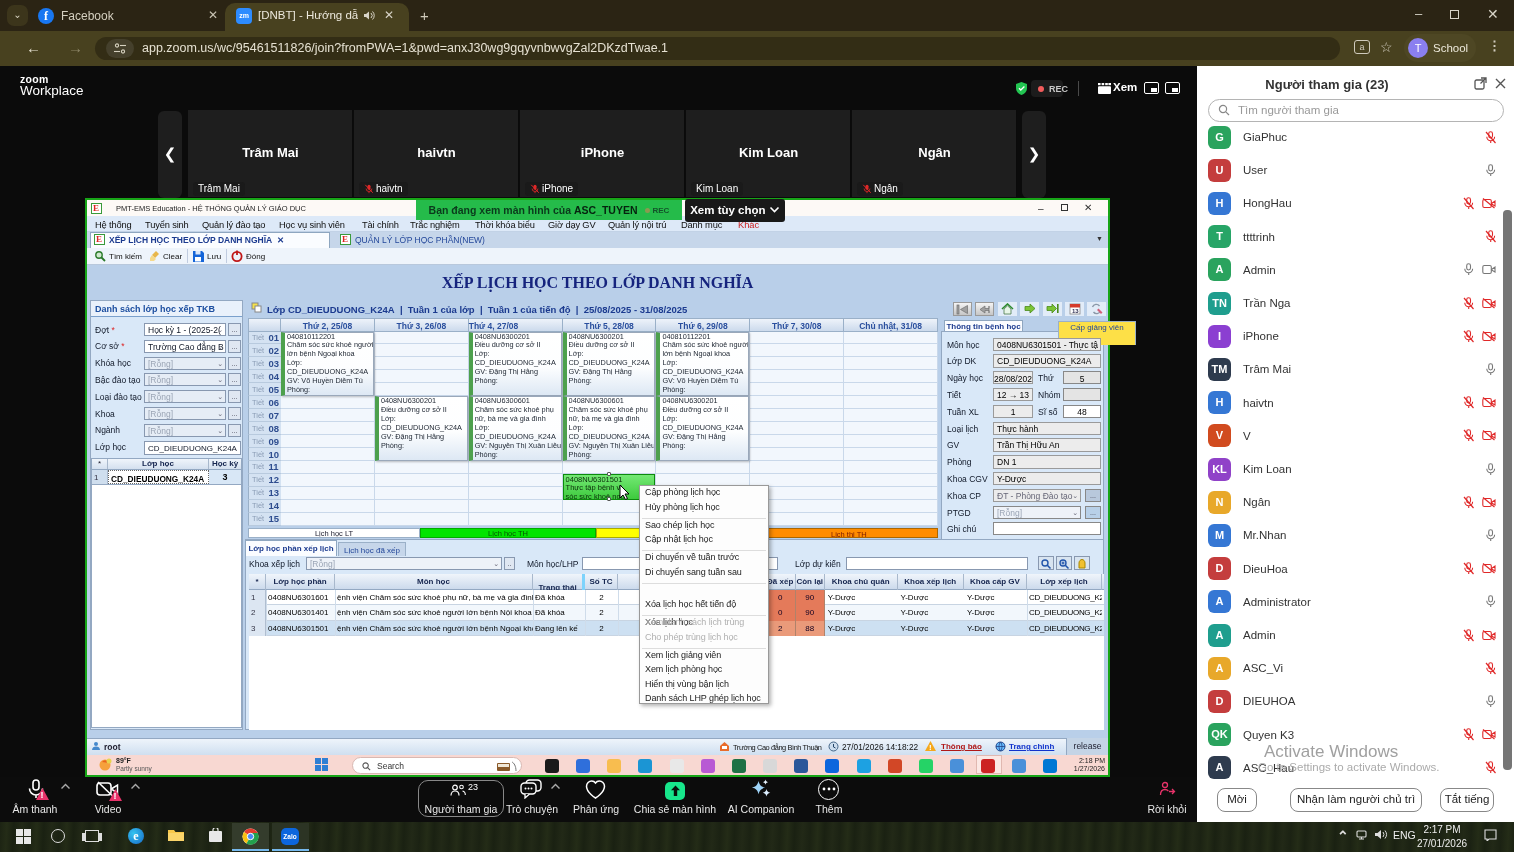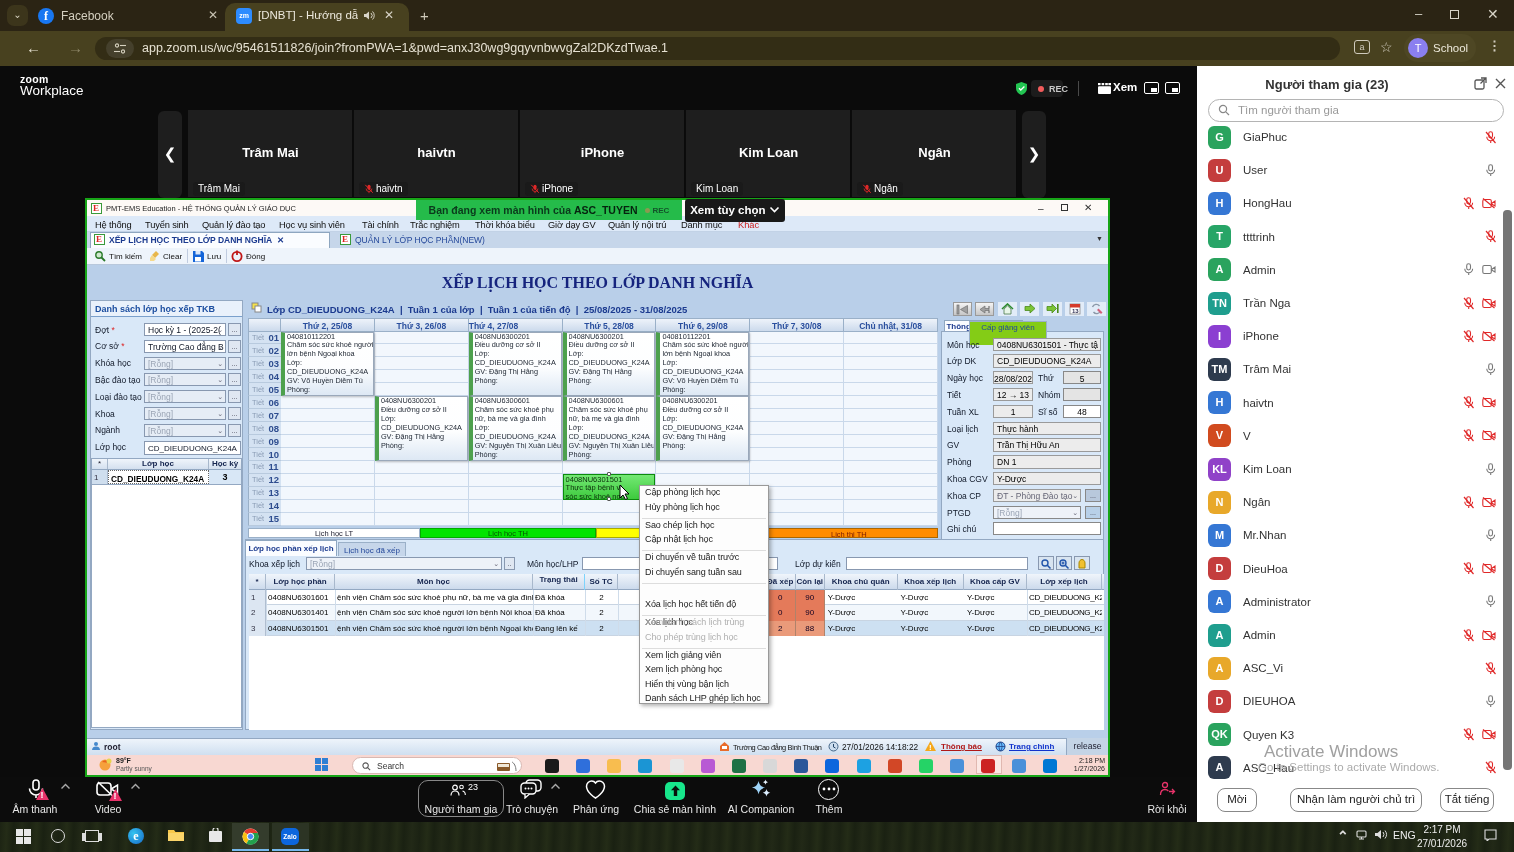--- a/index.html
+++ b/index.html
@@ -113,21 +113,21 @@
     </svg>
     <span style="color:#fff;font-size:10px;">Ngân</span>
   </div>
 <div class="a" style="left:158px;top:111px;width:24px;height:87px;background:#1e1e1e;border-radius:6px;color:#fff;font-size:15px;text-align:center;line-height:85px;">❮</div>
 <div class="a" style="left:1022px;top:111px;width:24px;height:87px;background:#1e1e1e;border-radius:6px;color:#fff;font-size:15px;text-align:center;line-height:85px;">❯</div>
 <div class="a" style="left:85px;top:198px;width:1025px;height:579px;border:2px solid #17a517;background:#b9cfe9"></div>
 <div class="a" style="left:87px;top:200px;width:1021px;height:16px;background:#fdf9f6"></div>
 <div class="a" style="left:91px;top:202.5px;width:11px;height:11px;background:#fff;border:1px solid #3a9a3a;">
     <div style="position:absolute;left:1px;top:-1px;color:#d22;font-weight:bold;font-size:9px;font-family:'Liberation Serif',serif">E</div>
   </div>
-<div class="a" style="left:106px;top:203.5px;color:#222;font-size:7.5px;">PMT-EMS Education - HỆ THỐNG QUẢN LÝ GIÁO DỤC</div>
+<div class="a" style="left:116px;top:203.5px;color:#222;font-size:7.5px;">PMT-EMS Education - HỆ THỐNG QUẢN LÝ GIÁO DỤC</div>
 <div class="a" style="left:1038px;top:203px;color:#333;font-size:10px;">–</div>
 <div class="a" style="left:1061px;top:204px;width:7px;height:7px;border:1px solid #333;"></div>
 <div class="a" style="left:1084px;top:202px;color:#333;font-size:10px;">✕</div>
 <div class="a" style="left:87px;top:216px;width:1021px;height:16px;background:#dde9f8;border-bottom:1px solid #c2d2e6"></div>
 <div class="a" style="left:95px;top:220px;font-size:9.3px;letter-spacing:-.15px;color:#101010;white-space:nowrap;">Hệ thống</div>
 <div class="a" style="left:145px;top:220px;font-size:9.3px;letter-spacing:-.15px;color:#101010;white-space:nowrap;">Tuyển sinh</div>
 <div class="a" style="left:202px;top:220px;font-size:9.3px;letter-spacing:-.15px;color:#101010;white-space:nowrap;">Quản lý đào tạo</div>
 <div class="a" style="left:279px;top:220px;font-size:9.3px;letter-spacing:-.15px;color:#101010;white-space:nowrap;">Học vụ sinh viên</div>
 <div class="a" style="left:362px;top:220px;font-size:9.3px;letter-spacing:-.15px;color:#101010;white-space:nowrap;">Tài chính</div>
 <div class="a" style="left:410px;top:220px;font-size:9.3px;letter-spacing:-.15px;color:#101010;white-space:nowrap;">Trắc nghiệm</div>
@@ -482,21 +482,21 @@
     </svg>
   </div>
 <div class="a" style="left:248px;top:527.5px;width:172px;height:10px;background:#fff;border:1px solid #9ab0c8;text-align:center;font-size:7.5px;color:#223;">Lịch học LT</div>
 <div class="a" style="left:420px;top:527.5px;width:176px;height:10px;background:#00e400;border:1px solid #0a0;text-align:center;font-size:7.5px;color:#050;">Lịch học TH</div>
 <div class="a" style="left:596px;top:527.5px;width:60px;height:10px;background:#ffff00;border:1px solid #aa0;"></div>
 <div class="a" style="left:656px;top:527.5px;width:282px;height:10px;background:#ff8c00;border:1px solid #a60;">
     <div style="position:absolute;left:174px;top:1px;font-size:7.5px;color:#7a1a00">Lịch thi TH</div>
   </div>
 <div class="a" style="left:941px;top:331px;width:163px;height:399px;background:#d9e8f8;border:1px solid #93a8c2"></div>
 <div class="a" style="left:944px;top:320px;width:79px;height:11px;background:#fafcff;border:1px solid #8ea6c0;border-bottom:none;text-align:center;font-size:8px;font-weight:bold;color:#1b3a8f;padding-top:1px;">Thông tin bệnh học</div>
-<div class="a" style="left:969px;top:321px;width:78px;height:24px;background:#84cc16;border:1px solid #9ab0c8;border-bottom:none;text-align:center;font-size:8px;color:#23479a;padding-top:1px;">Cấp giảng viên</div>
+<div class="a" style="left:1058px;top:321px;width:78px;height:24px;background:#fde047;border:1px solid #9ab0c8;border-bottom:none;text-align:center;font-size:8px;color:#23479a;padding-top:1px;">Cấp giảng viên</div>
 <div class="a" style="left:947px;top:339.5px;font-size:8.5px;color:#101828;">Môn học</div>
 <div class="a" style="left:993px;top:337.5px;width:108px;height:13.5px;background:#ececec;border:1px solid #9a9a9a;font-size:8.5px;color:#000;padding:1px 0 0 3px;white-space:nowrap;overflow:hidden;">0408NU6301501 - Thực tậ</div>
 <div class="a" style="left:947px;top:356.3px;font-size:8.5px;color:#101828;">Lớp DK</div>
 <div class="a" style="left:993px;top:354.3px;width:108px;height:13.5px;background:#ececec;border:1px solid #9a9a9a;font-size:8.5px;color:#000;padding:1px 0 0 3px;white-space:nowrap;overflow:hidden;">CD_DIEUDUONG_K24A</div>
 <div class="a" style="left:947px;top:373.1px;font-size:8.5px;color:#101828;">Ngày học</div>
 <div class="a" style="left:993px;top:371.1px;width:40px;height:13px;background:#ececec;border:1px solid #9a9a9a;font-size:8.5px;color:#000;padding:1.5px 0 0 0;text-align:center;white-space:nowrap;overflow:hidden;">28/08/202</div>
 <div class="a" style="left:1038px;top:373.1px;font-size:8.5px;color:#101828;">Thứ</div>
 <div class="a" style="left:1063px;top:371.1px;width:38px;height:13px;background:#e4e4e4;border:1px solid #888;font-size:8.5px;color:#000;text-align:center;padding-top:1.5px;">5</div>
 <div class="a" style="left:947px;top:389.9px;font-size:8.5px;color:#101828;">Tiết</div>
 <div class="a" style="left:993px;top:387.9px;width:40px;height:13px;background:#ececec;border:1px solid #9a9a9a;font-size:8.5px;color:#000;padding:1.5px 0 0 0;text-align:center;white-space:nowrap;overflow:hidden;">12 → 13</div>
@@ -548,21 +548,21 @@
   </div>
 <div class="a" style="left:1074px;top:556px;width:16px;height:14px;background:#d8e4f0;border:1px solid #8898b0;">
     <svg width="12" height="12" viewBox="0 0 12 12" style="margin:1px auto">
       <path d="M3 10V5c0-2 1.5-3.5 3-3.5S9 3 9 5v5z" fill="#f0c030" stroke="#a80"></path>
     </svg>
   </div>
 <div class="a" style="left:249px;top:574px;width:855px;height:16px;background:linear-gradient(#f0f5fb,#ccdaec);border-bottom:1px solid #93a8c2;"></div>
 <div class="a" style="left:249px;top:574px;width:17px;height:16px;border-right:1px solid #a8b8cc;text-align:center;font-size:8px;font-weight:bold;color:#15254f;padding-top:3px;overflow:hidden;white-space:nowrap;">*</div>
 <div class="a" style="left:266px;top:574px;width:69px;height:16px;border-right:1px solid #a8b8cc;text-align:center;font-size:8px;font-weight:bold;color:#15254f;padding-top:3px;overflow:hidden;white-space:nowrap;">Lớp học phần</div>
 <div class="a" style="left:335px;top:574px;width:198px;height:16px;border-right:1px solid #a8b8cc;text-align:center;font-size:8px;font-weight:bold;color:#15254f;padding-top:3px;overflow:hidden;white-space:nowrap;">Môn học</div>
-<div class="a" style="left:533px;top:574px;width:52px;height:16px;border-right:1px solid #7dd3fc;text-align:center;font-size:8px;font-weight:bold;color:#15254f;padding-top:1px;overflow:hidden;white-space:nowrap;">Trạng thái</div>
+<div class="a" style="left:533px;top:574px;width:52px;height:16px;border-right:3px solid #7dd3fc;text-align:center;font-size:8px;font-weight:bold;color:#15254f;padding-top:9px;overflow:hidden;white-space:nowrap;">Trạng thái</div>
 <div class="a" style="left:585px;top:574px;width:33px;height:16px;border-right:1px solid #a8b8cc;text-align:center;font-size:8px;font-weight:bold;color:#15254f;padding-top:3px;overflow:hidden;white-space:nowrap;">Số TC</div>
 <div class="a" style="left:618px;top:574px;width:49px;height:16px;border-right:1px solid #a8b8cc;text-align:center;font-size:8px;font-weight:bold;color:#15254f;padding-top:3px;overflow:hidden;white-space:nowrap;"></div>
 <div class="a" style="left:667px;top:574px;width:49px;height:16px;border-right:1px solid #a8b8cc;text-align:center;font-size:8px;font-weight:bold;color:#15254f;padding-top:3px;overflow:hidden;white-space:nowrap;"></div>
 <div class="a" style="left:716px;top:574px;width:49.5px;height:16px;border-right:1px solid #a8b8cc;text-align:center;font-size:8px;font-weight:bold;color:#15254f;padding-top:3px;overflow:hidden;white-space:nowrap;"></div>
 <div class="a" style="left:765.5px;top:574px;width:30.3px;height:16px;border-right:1px solid #a8b8cc;text-align:center;font-size:8px;font-weight:bold;color:#15254f;padding-top:3px;overflow:hidden;white-space:nowrap;">Đã xếp</div>
 <div class="a" style="left:795.8px;top:574px;width:28.9px;height:16px;border-right:1px solid #a8b8cc;text-align:center;font-size:8px;font-weight:bold;color:#15254f;padding-top:3px;overflow:hidden;white-space:nowrap;">Còn lại</div>
 <div class="a" style="left:824.7px;top:574px;width:72.9px;height:16px;border-right:1px solid #a8b8cc;text-align:center;font-size:8px;font-weight:bold;color:#15254f;padding-top:3px;overflow:hidden;white-space:nowrap;">Khoa chủ quản</div>
 <div class="a" style="left:897.6px;top:574px;width:66.3px;height:16px;border-right:1px solid #a8b8cc;text-align:center;font-size:8px;font-weight:bold;color:#15254f;padding-top:3px;overflow:hidden;white-space:nowrap;">Khoa xếp lịch</div>
 <div class="a" style="left:963.9px;top:574px;width:63.1px;height:16px;border-right:1px solid #a8b8cc;text-align:center;font-size:8px;font-weight:bold;color:#15254f;padding-top:3px;overflow:hidden;white-space:nowrap;">Khoa cấp GV</div>
 <div class="a" style="left:1027px;top:574px;width:75px;height:16px;border-right:1px solid #a8b8cc;text-align:center;font-size:8px;font-weight:bold;color:#15254f;padding-top:3px;overflow:hidden;white-space:nowrap;">Lớp xếp lịch</div>

